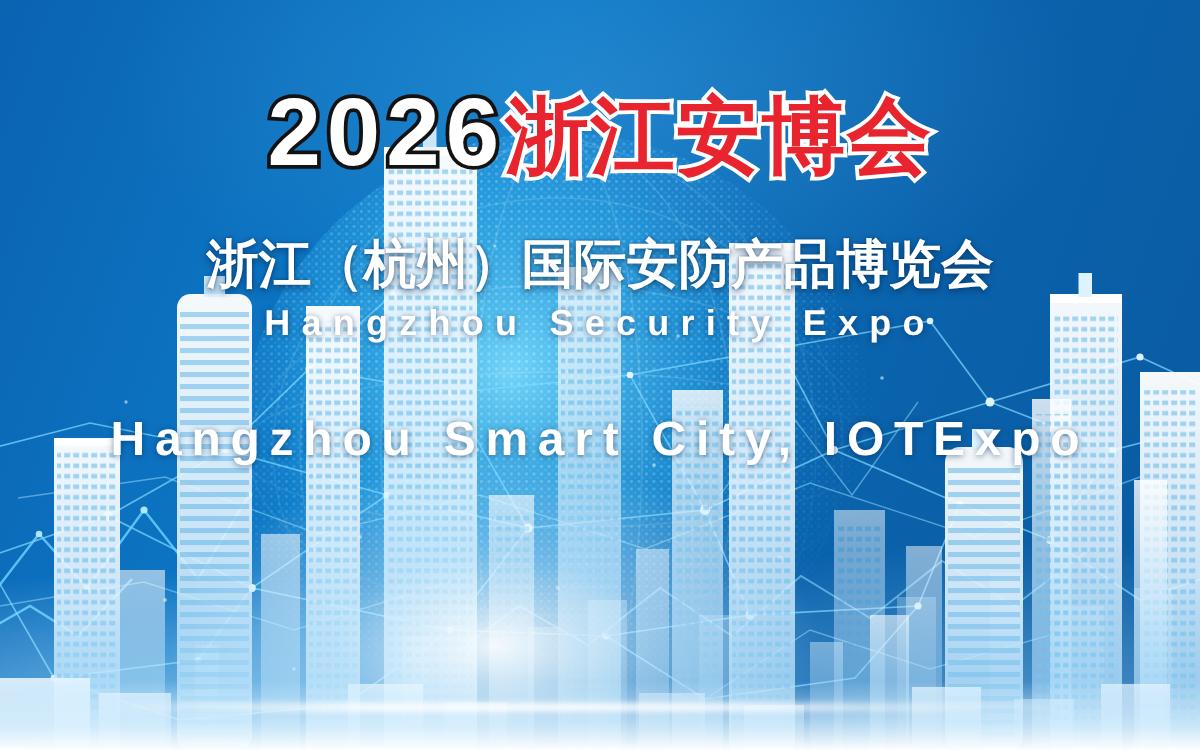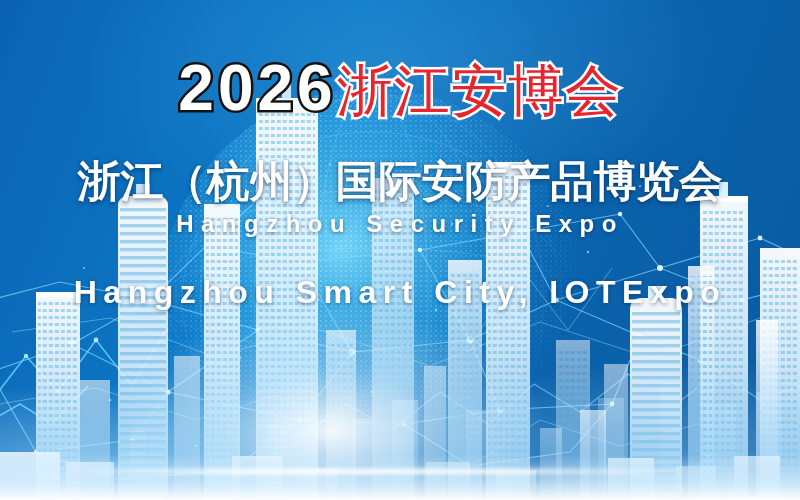--- a/index.html
+++ b/index.html
@@ -65,40 +65,40 @@
     font-size: 64px;
     font-weight: bold;
     letter-spacing: 4px;
     color: #ffffff;
     -webkit-text-stroke: 5px #121212;
     paint-order: stroke fill;
     vertical-align: baseline;
   }
   .title-cn {
     font-size: 56px;
-    font-weight: normal;
+    font-weight: bold;
     letter-spacing: 1px;
     color: #e8252f;
     -webkit-text-stroke: 5px #ffffff;
     paint-order: stroke fill;
     margin-left: 0;
     vertical-align: baseline;
   }
 
   .sub-block-1 { position: absolute; top: 158px; left: 0; right: 0; }
   .sub-block-2 { position: absolute; top: 254px; left: 0; right: 0; }
 
   .cn-line {
     color: #ffffff;
     font-weight: bold;
     white-space: nowrap;
     line-height: 1.08;
     text-shadow: 0 2px 5px rgba(2,40,80,0.55), 0 0 2px rgba(2,40,80,0.5);
   }
-  .cn-1 { font-size: 43px; letter-spacing: 0px; }
+  .cn-1 { font-size: 35px; letter-spacing: 0px; }
   .cn-2 { font-size: 35px; letter-spacing: 0px; }
 
   .en-line {
     color: #ffffff;
     font-weight: bold;
     white-space: nowrap;
     line-height: 1.25;
     text-shadow: 0 1px 4px rgba(2,40,80,0.55);
   }
   .en-1 { font-size: 24px; letter-spacing: 7.5px; margin-top: 5px; }

